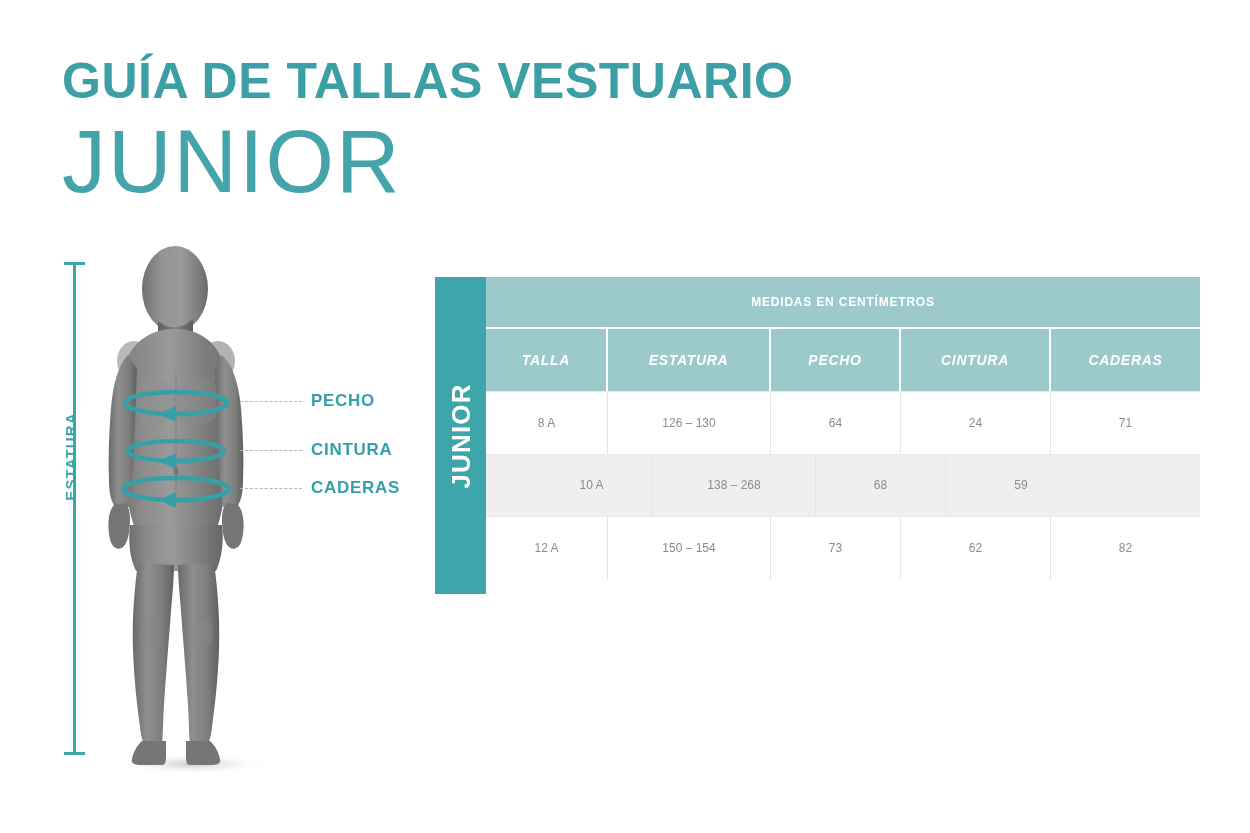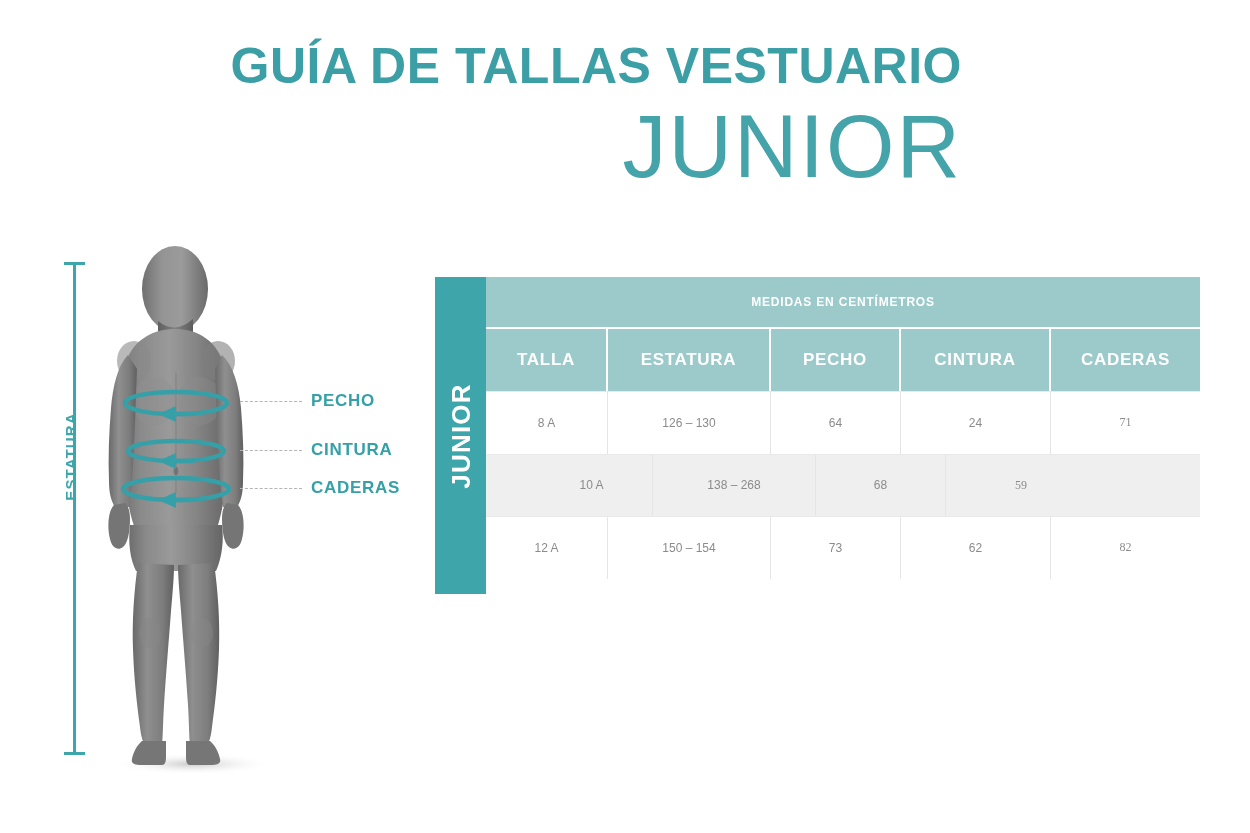--- a/index.html
+++ b/index.html
@@ -13,23 +13,22 @@
     position: relative;
     overflow: hidden;
     font-family: "Liberation Sans", sans-serif;
     -webkit-font-smoothing: antialiased;
   }
 
   
   #title-block {
     position: absolute;
     left: 62px;
-    top: 41px;
+    top: 56px;
     width: 900px;
-    text-align: right;
   }
   #main-title {
     font-size: 50px;
     font-weight: 700;
     color: #3c9fa6;
     letter-spacing: 0.5px;
     line-height: 1.0;
     white-space: nowrap;
   }
   #sub-title {
@@ -164,46 +163,47 @@
     height: 62px;
     display: flex;
     background: #9ccacb;
     border-top: 2px solid #ffffff;
   }
   #header-cols .hcell {
     display: flex;
     align-items: center;
     justify-content: center;
     color: #ffffff;
-    font-size: 17px;
+    font-size: 14px;
     font-weight: 700;
     letter-spacing: 0.7px;
     border-right: 2px solid #ffffff;
     box-sizing: border-box;
+    font-style: italic;
   }
   #header-cols .hcell:last-child { border-right: none; }
 
   .data-row {
     height: 61.6px;
     display: flex;
     background: #ffffff;
     border-top: 1px solid #e9e9e9;
   }
   .data-row.alt { background: #efefef; padding-left: 45px; }
   .data-row .dcell {
     display: flex;
     align-items: center;
     justify-content: center;
     color: #8b8b8b;
     font-size: 12px;
     font-weight: 400;
     border-right: 1px solid #e5e5e5;
     box-sizing: border-box;
   }
-  .data-row .dcell:last-child { border-right: none; font-family: Liberation Serif, serif; }
+  .data-row .dcell:last-child { border-right: none; }
 
   
   .col-0 { flex: 0 0 122px; }
   .col-1 { flex: 0 0 163px; }
   .col-2 { flex: 0 0 130px; }
   .col-3 { flex: 0 0 150px; }
   .col-4 { flex: 1 1 auto; }
 </style>
 </head>
 <body>

